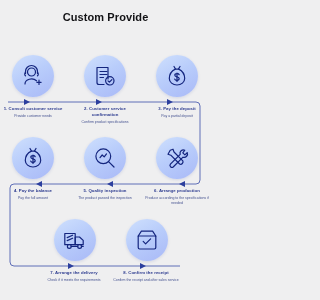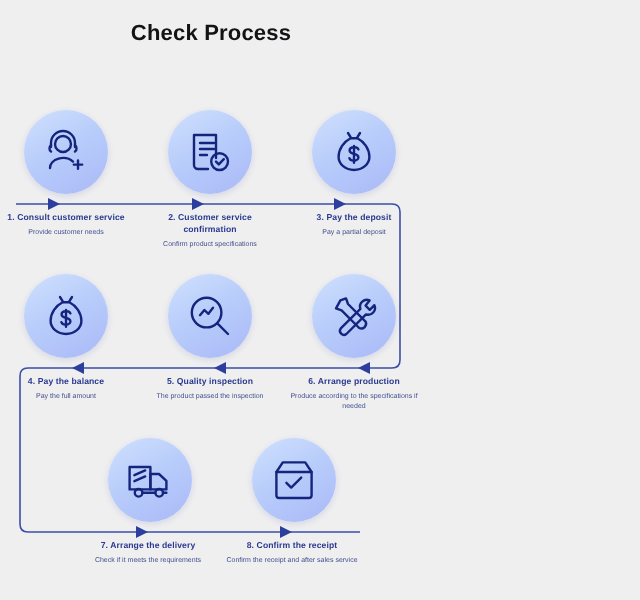--- a/index.html
+++ b/index.html
@@ -38,21 +38,21 @@
   }
   .label .sub{
     margin-top:2px;
     font-size:3.5px;color:#43508f;
     line-height:5px;
   }
 </style>
 </head>
 <body>
 
-<div id="page-title">Check Process</div>
+<div id="page-title">Custom Provide</div>
 
 <div class="flow">
 
   <svg class="line-svg" viewBox="0 0 211 260">
 
     <path d="M8 62 H196 Q200 62 200 66 V140 Q200 144 196 144 H14" fill="none" stroke="#3b4ea8" stroke-width="0.8"></path>
 
     <path d="M14 144 Q10 144 10 148 V222 Q10 226 14 226 H180" fill="none" stroke="#3b4ea8" stroke-width="0.8"></path>
 
     <polygon points="24,59 30,62 24,65" fill="#2c3f9e"></polygon>

